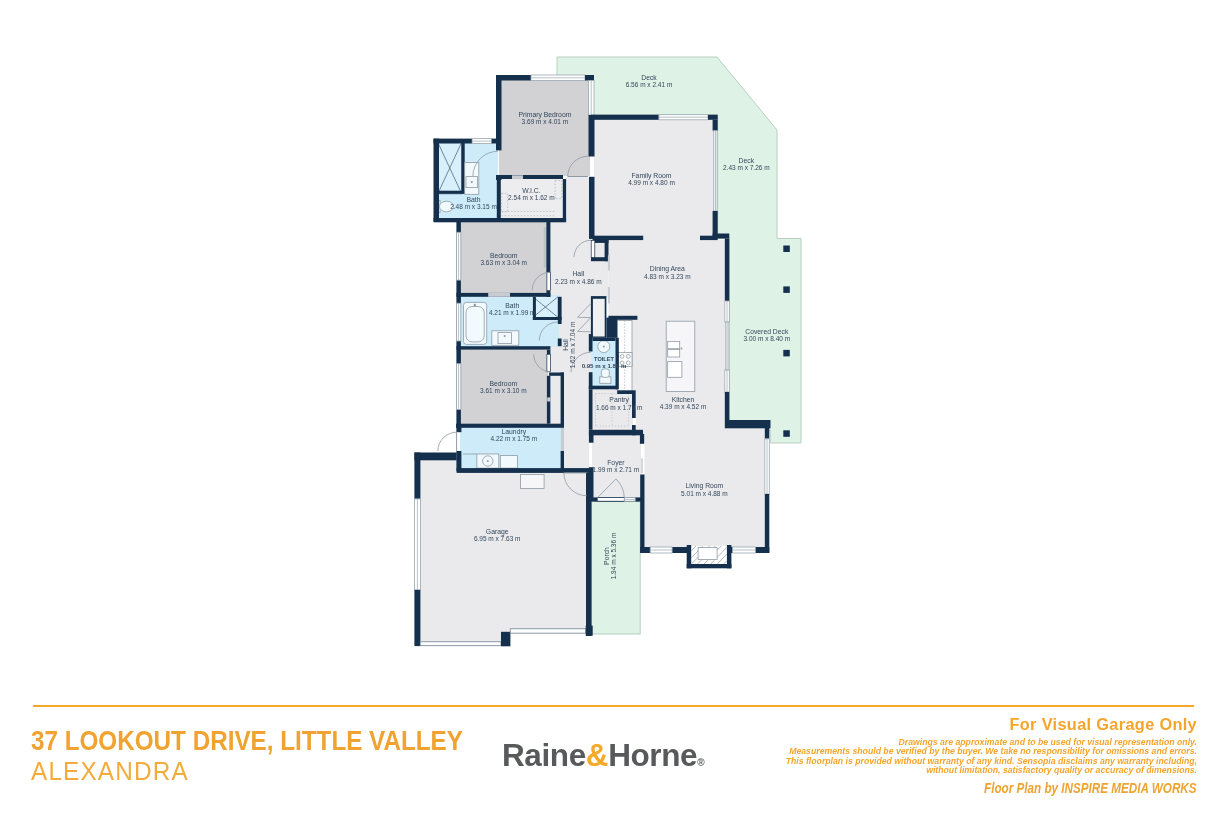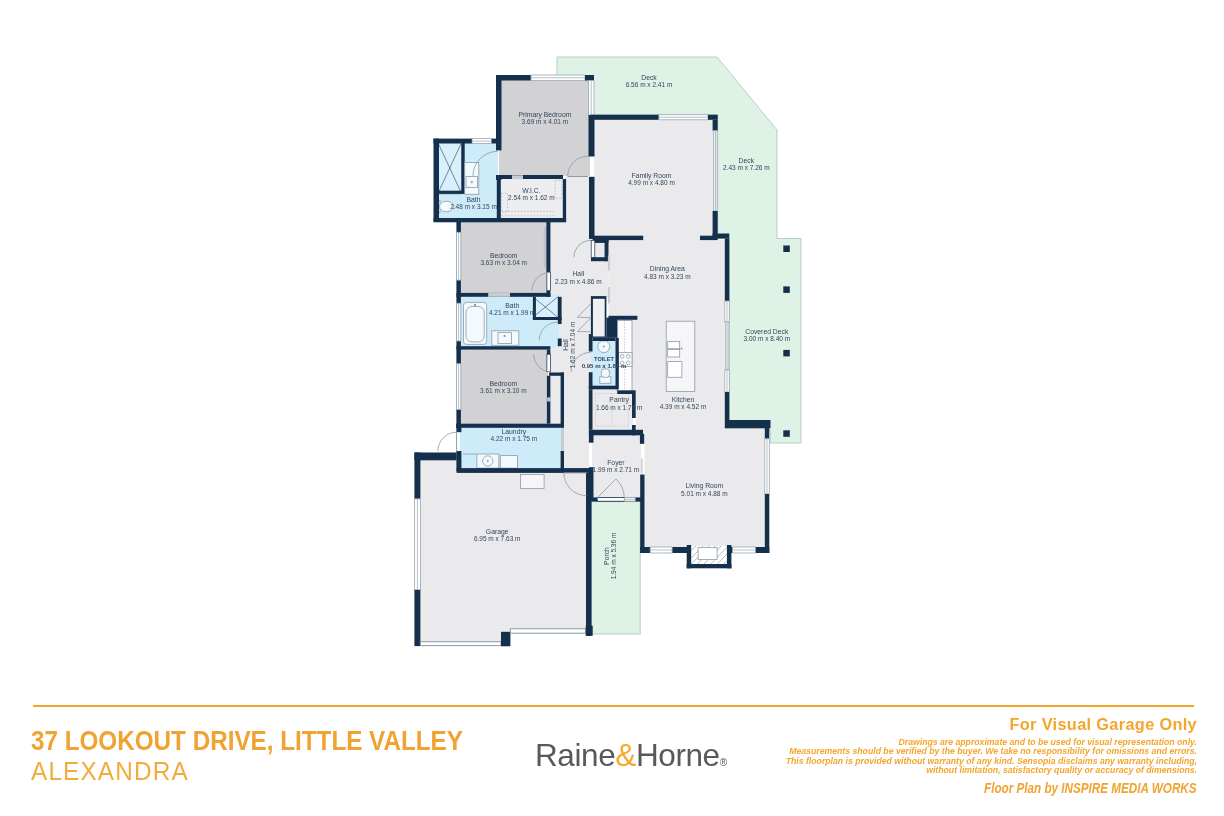--- a/index.html
+++ b/index.html
@@ -1,21 +1,21 @@
 <!DOCTYPE html>
 <html><head>
 <meta charset="utf-8">
 <style>
 html,body{margin:0;padding:0;background:#ffffff;width:1224px;height:816px;overflow:hidden;}
 *{font-family:"Liberation Sans",sans-serif;box-sizing:border-box;}
 .page{position:relative;width:1224px;height:600px;background:#ffffff;}
 .footer-line{position:absolute;left:33px;top:704.5px;width:1161px;height:2.6px;background:#f5a72b;}
 .addr1{position:absolute;left:31px;top:727.8px;font-size:27px;line-height:27px;font-weight:bold;color:#f0a330;white-space:nowrap;transform:scaleX(0.898);transform-origin:left top;}
 .addr2{position:absolute;left:31px;top:758.5px;font-size:25.5px;line-height:25.5px;font-weight:normal;color:#f3ac3c;letter-spacing:1.2px;white-space:nowrap;transform:scaleX(0.955);transform-origin:left top;}
-.logo{position:absolute;left:535px;top:740.3px;font-size:31.5px;line-height:31.5px;font-weight:normal;color:#58595b;letter-spacing:-0.4px;white-space:nowrap;}
+.logo{position:absolute;left:502px;top:740.3px;font-size:31.5px;line-height:31.5px;font-weight:bold;color:#58595b;letter-spacing:-0.4px;white-space:nowrap;}
 .logo .amp{color:#f7a928;}
 
 .fvpo{position:absolute;right:27px;top:715.7px;font-size:16.3px;line-height:16.3px;font-weight:bold;color:#f5a52b;letter-spacing:0.35px;white-space:nowrap;}
 .disc{position:absolute;right:27px;top:738.4px;font-size:8.7px;font-weight:bold;color:#f5a52b;text-align:right;line-height:9.1px;white-space:nowrap;font-style:italic;}
 .fpby{position:absolute;right:27px;top:781.2px;font-size:14px;line-height:14px;font-weight:bold;font-style:italic;color:#f0a330;white-space:nowrap;transform:scaleX(0.835);transform-origin:right top;}
 </style>
 </head>
 <body>
 <div class="page">
 

